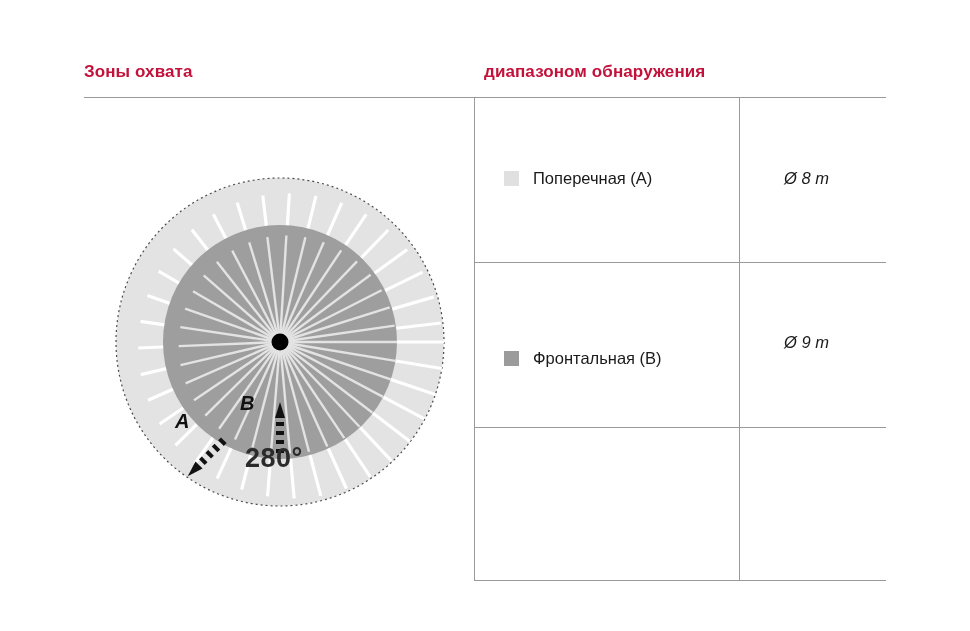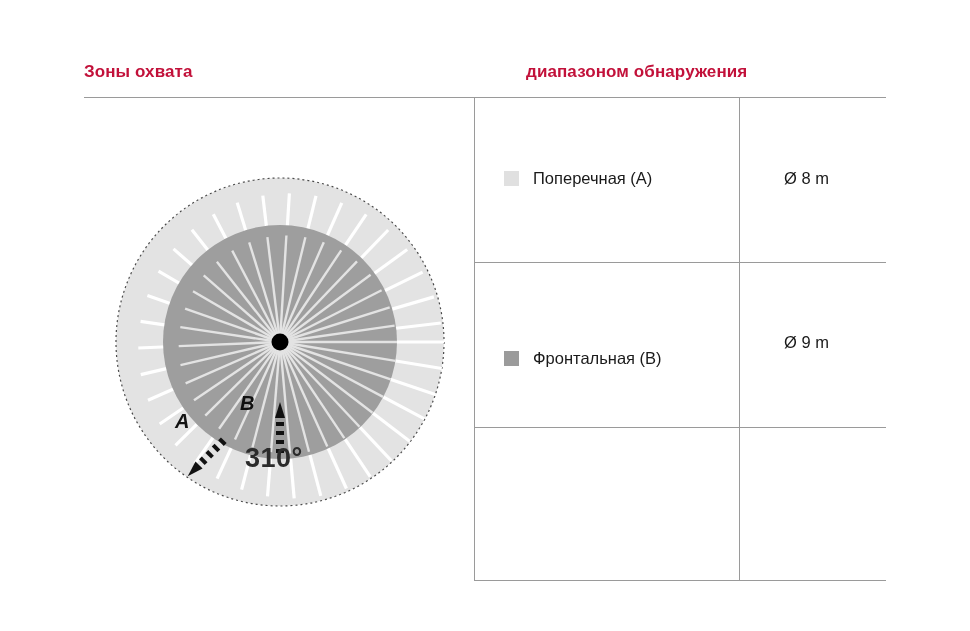--- a/index.html
+++ b/index.html
@@ -24,21 +24,21 @@
   
   .heading {
     position: absolute;
     color: #c2113a;
     font-weight: bold;
     font-size: 17px;
     letter-spacing: 0.1px;
     white-space: nowrap;
   }
   #heading-left  { left: 84px;  top: 62px; }
-  #heading-right { left: 484px; top: 62px; margin-left: 42px; }
+  #heading-right { left: 484px; top: 62px; }
 
   .head-rule {
     position: absolute;
     height: 1px;
     background: #9a9a9a;
   }
   #rule-left  { left: 84px;  top: 97px; width: 390px; }
   #rule-right { left: 474px; top: 97px; width: 412px; }
 
   
@@ -89,20 +89,21 @@
     display: inline-block;
     flex: 0 0 auto;
   }
 
   .row-value {
     position: absolute;
     left: 310px;
     font-size: 16.5px;
     color: #1a1a1a;
     white-space: nowrap;
+    font-style: italic;
   }
   #row1-value { top: 72px; }
   #row2-value { top: 236px; }
 
   
   .diagram {
     position: absolute;
     left: 108px;
     top: 170px;
     width: 345px;
@@ -253,21 +254,21 @@
         <g stroke="#111111" stroke-width="8">
           <line x1="108" y1="258" x2="108" y2="262"></line>
           <line x1="108" y1="267" x2="108" y2="271"></line>
           <line x1="108" y1="276" x2="108" y2="280"></line>
           <line x1="108" y1="285" x2="108" y2="289"></line>
         </g>
       </g>
     </svg>
   </div>
 
-  <div class="label-360">310°</div>
+  <div class="label-360">280°</div>
   <div class="label-a">A</div>
   <div class="label-b">B</div>
 
   <div class="tbl">
     <div class="vline" id="vline-left"></div>
     <div class="vline" id="vline-mid"></div>
     <div class="hline" id="hline-1"></div>
     <div class="hline" id="hline-2"></div>
     <div class="hline" id="hline-3"></div>
 

